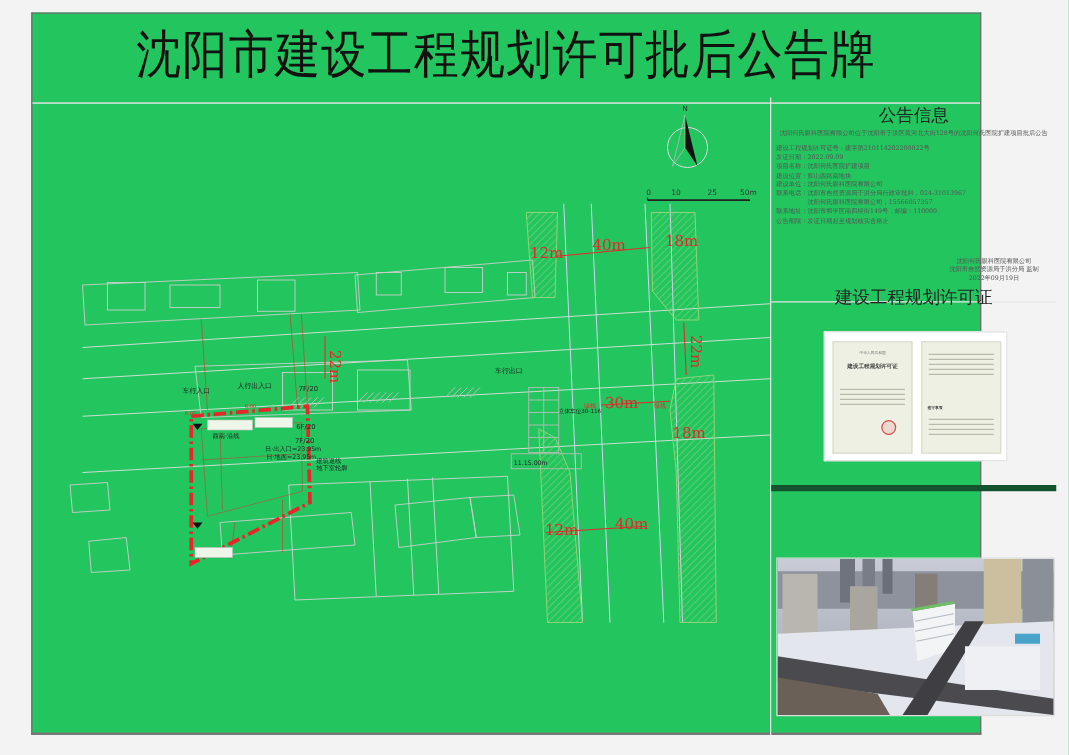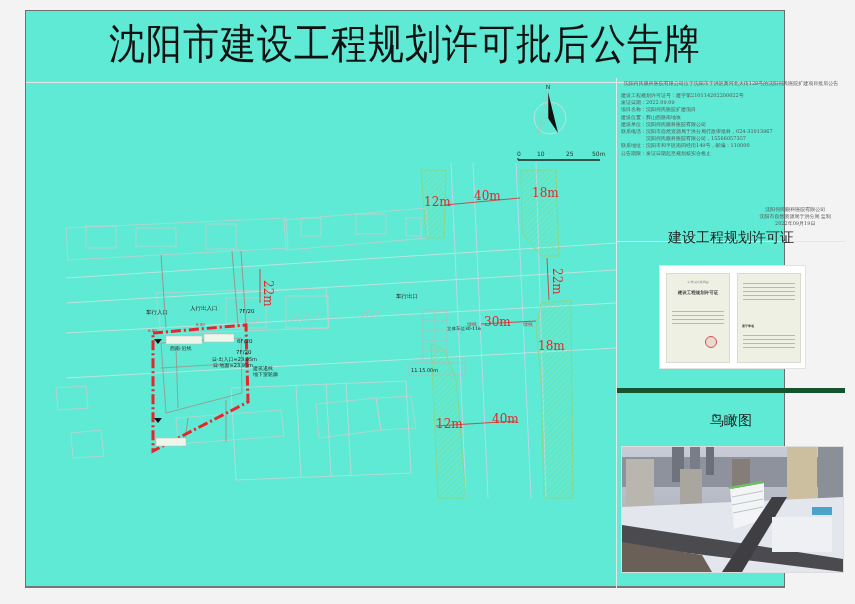--- a/index.html
+++ b/index.html
@@ -3,21 +3,21 @@
 <meta charset="utf-8">
 <style>
   html, body { margin: 0; padding: 0; }
   body {
     width: 855px; height: 604px; background: #f3f3f3;
     position: relative; overflow: hidden;
     font-family: "DejaVu Serif", "Liberation Serif", serif;
   }
   .board {
     position: absolute; left: 25px; top: 10px; width: 760px; height: 578px;
-    background: #5eead4; border: 1px solid #6e6e6e; border-bottom: 2px solid #777;
+    background: #22c55e; border: 1px solid #6e6e6e; border-bottom: 2px solid #777;
     box-sizing: border-box;
   }
   .main-title {
     position: absolute; left: 0; top: 0; width: 100%; height: 66px;
     border-bottom: 1px solid #e3e3e3;
     display: flex; align-items: center; justify-content: center;
     font-family: "DejaVu Sans", "Liberation Sans", sans-serif;
     font-size: 36px; letter-spacing: 1px; color: #111;
     transform: scaleY(1.15);
   }
@@ -229,20 +229,21 @@
       </g>
       <g fill="#111">
         <polygon points="128,261 136,261 132,266"></polygon>
         <polygon points="128,340 136,340 132,345"></polygon>
       </g>
     </svg>
   </div>
 
   <div class="right-panel">
     <div class="section sec-notice">
+      <div class="sec-title">公告信息</div>
       <div class="notice-intro">沈阳何氏眼科医院有限公司位于沈阳市于洪区黄河北大街128号的沈阳何氏医院扩建项目批后公告</div>
       <div class="notice-rows">
         <div class="notice-row">
           <span class="k">建设工程规划许可证号：</span>
             <span class="v">建字第210114202200022号</span>
         </div>
         <div class="notice-row">
           <span class="k">发证日期：</span>
             <span class="v">2022.09.09</span>
         </div>
@@ -308,21 +309,20 @@
             <div class="cert-line"></div>
               <div class="cert-line"></div>
               <div class="cert-line"></div>
               <div class="cert-line"></div>
           </div>
         </div>
       </div>
     </div>
 
     <div class="section sec-aerial">
-      <div class="sec-title">鸟瞰图</div>
       <div class="aerial">
         <svg width="221" height="125" viewBox="0 0 221 125">
           <defs>
             <linearGradient id="sky" x1="0" y1="0" x2="0" y2="1">
               <stop offset="0" stop-color="#c9ccd6"></stop>
               <stop offset="1" stop-color="#9ea3ad"></stop>
             </linearGradient>
           </defs>
           <rect width="221" height="125" fill="url(#sky)"></rect>
 

